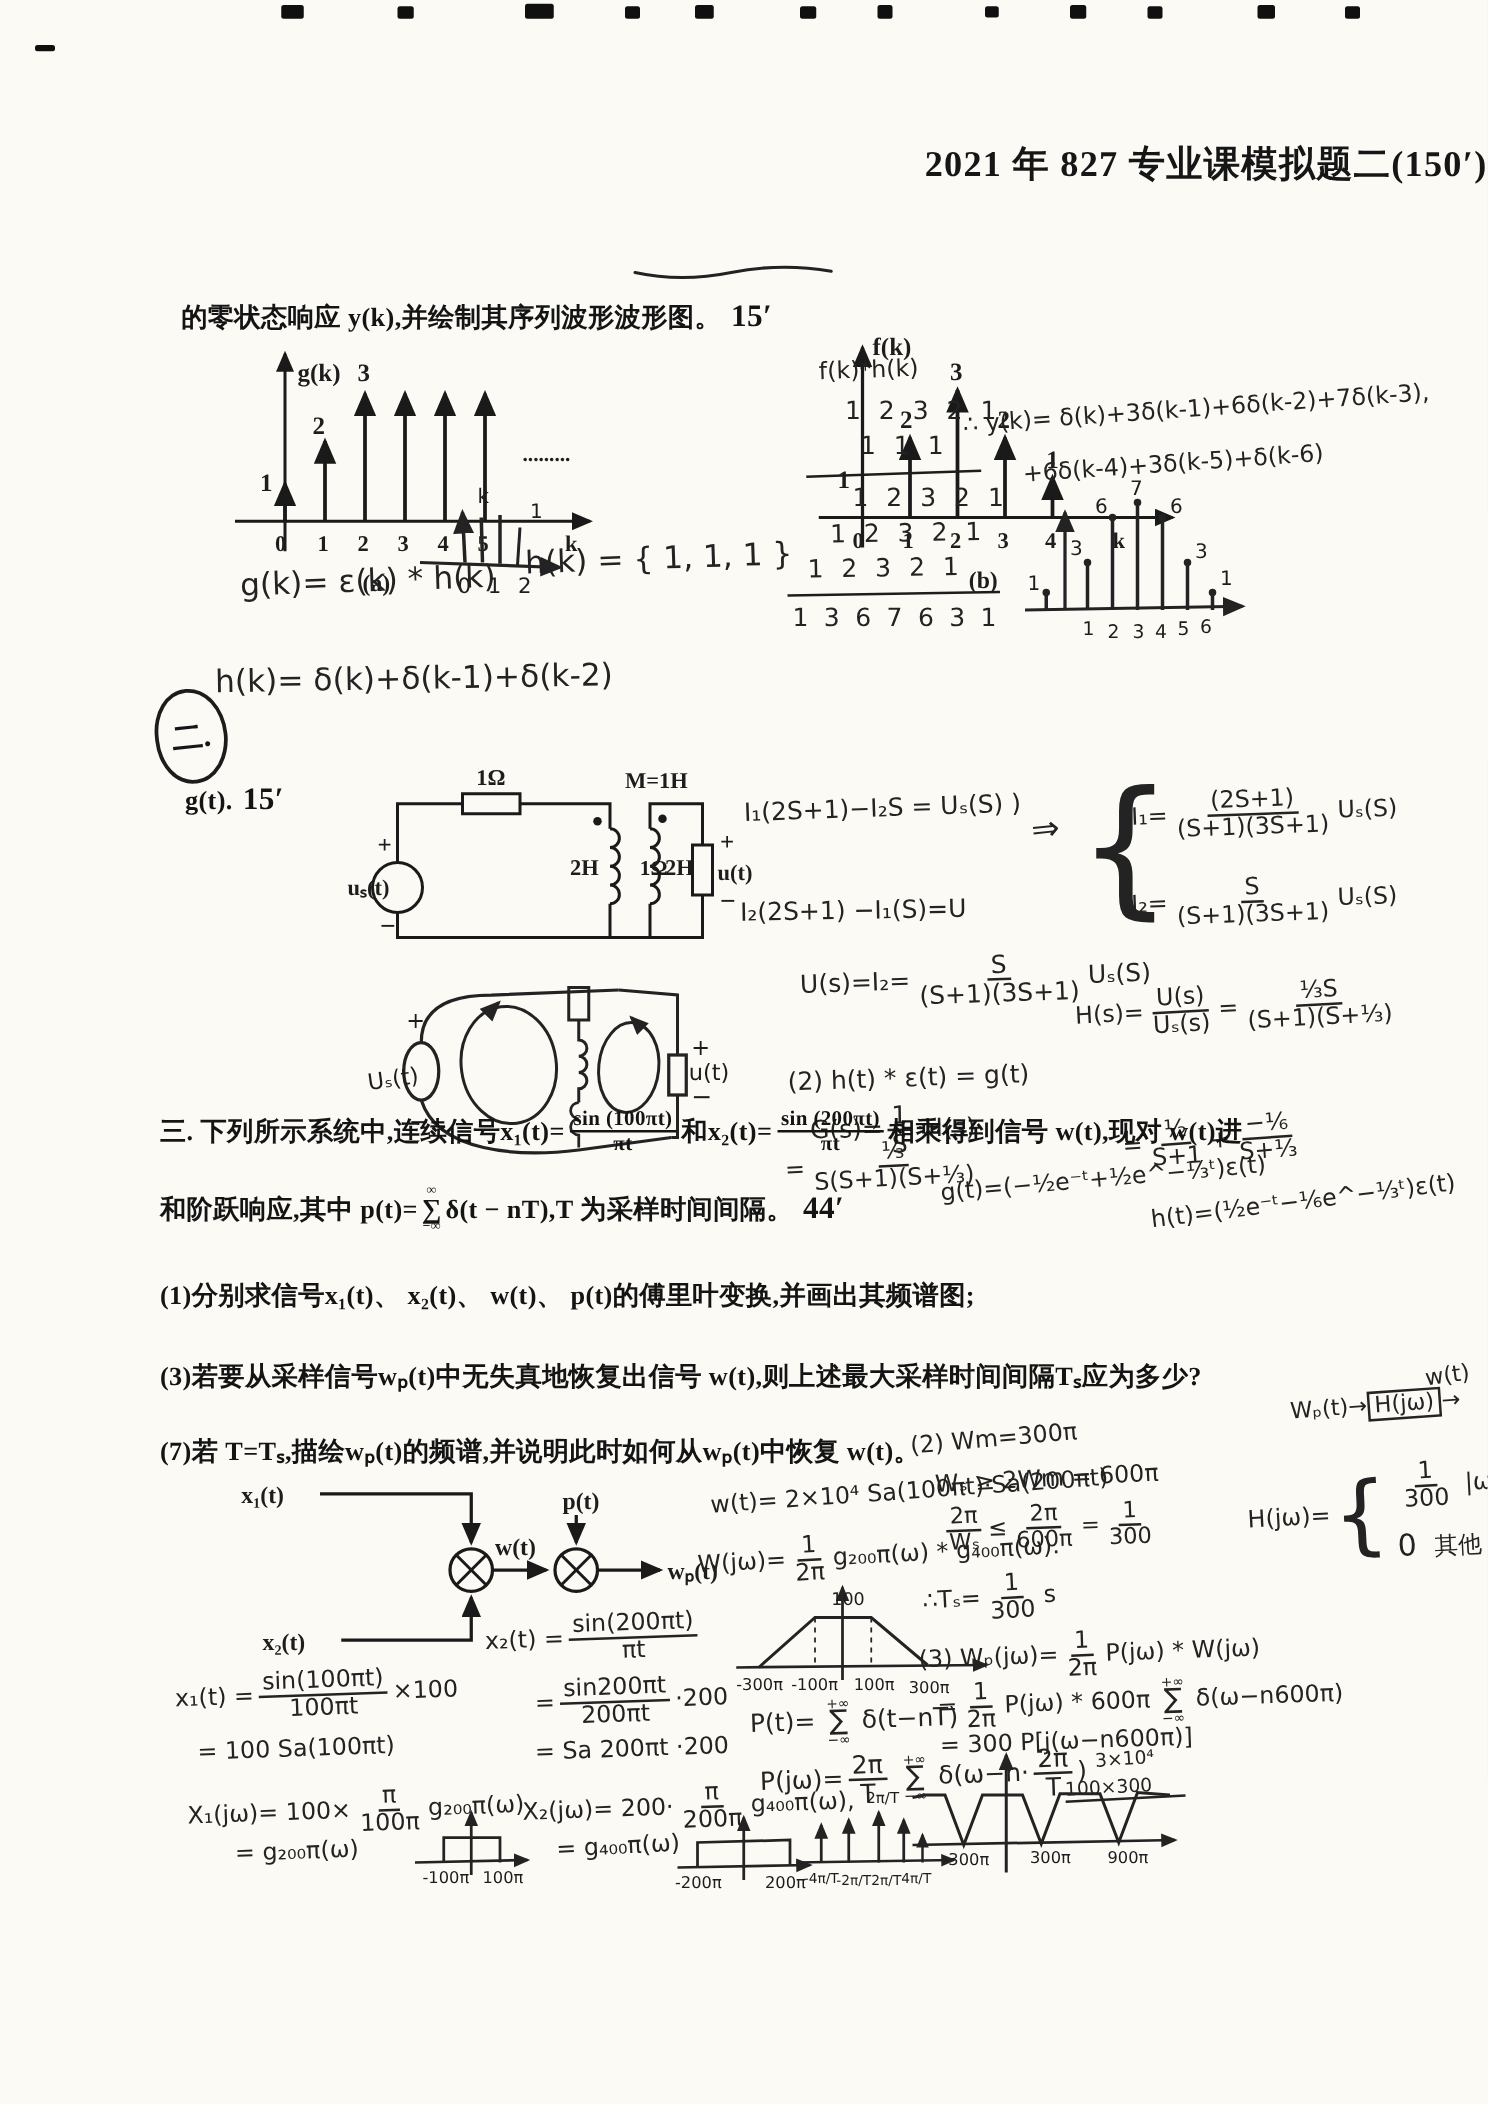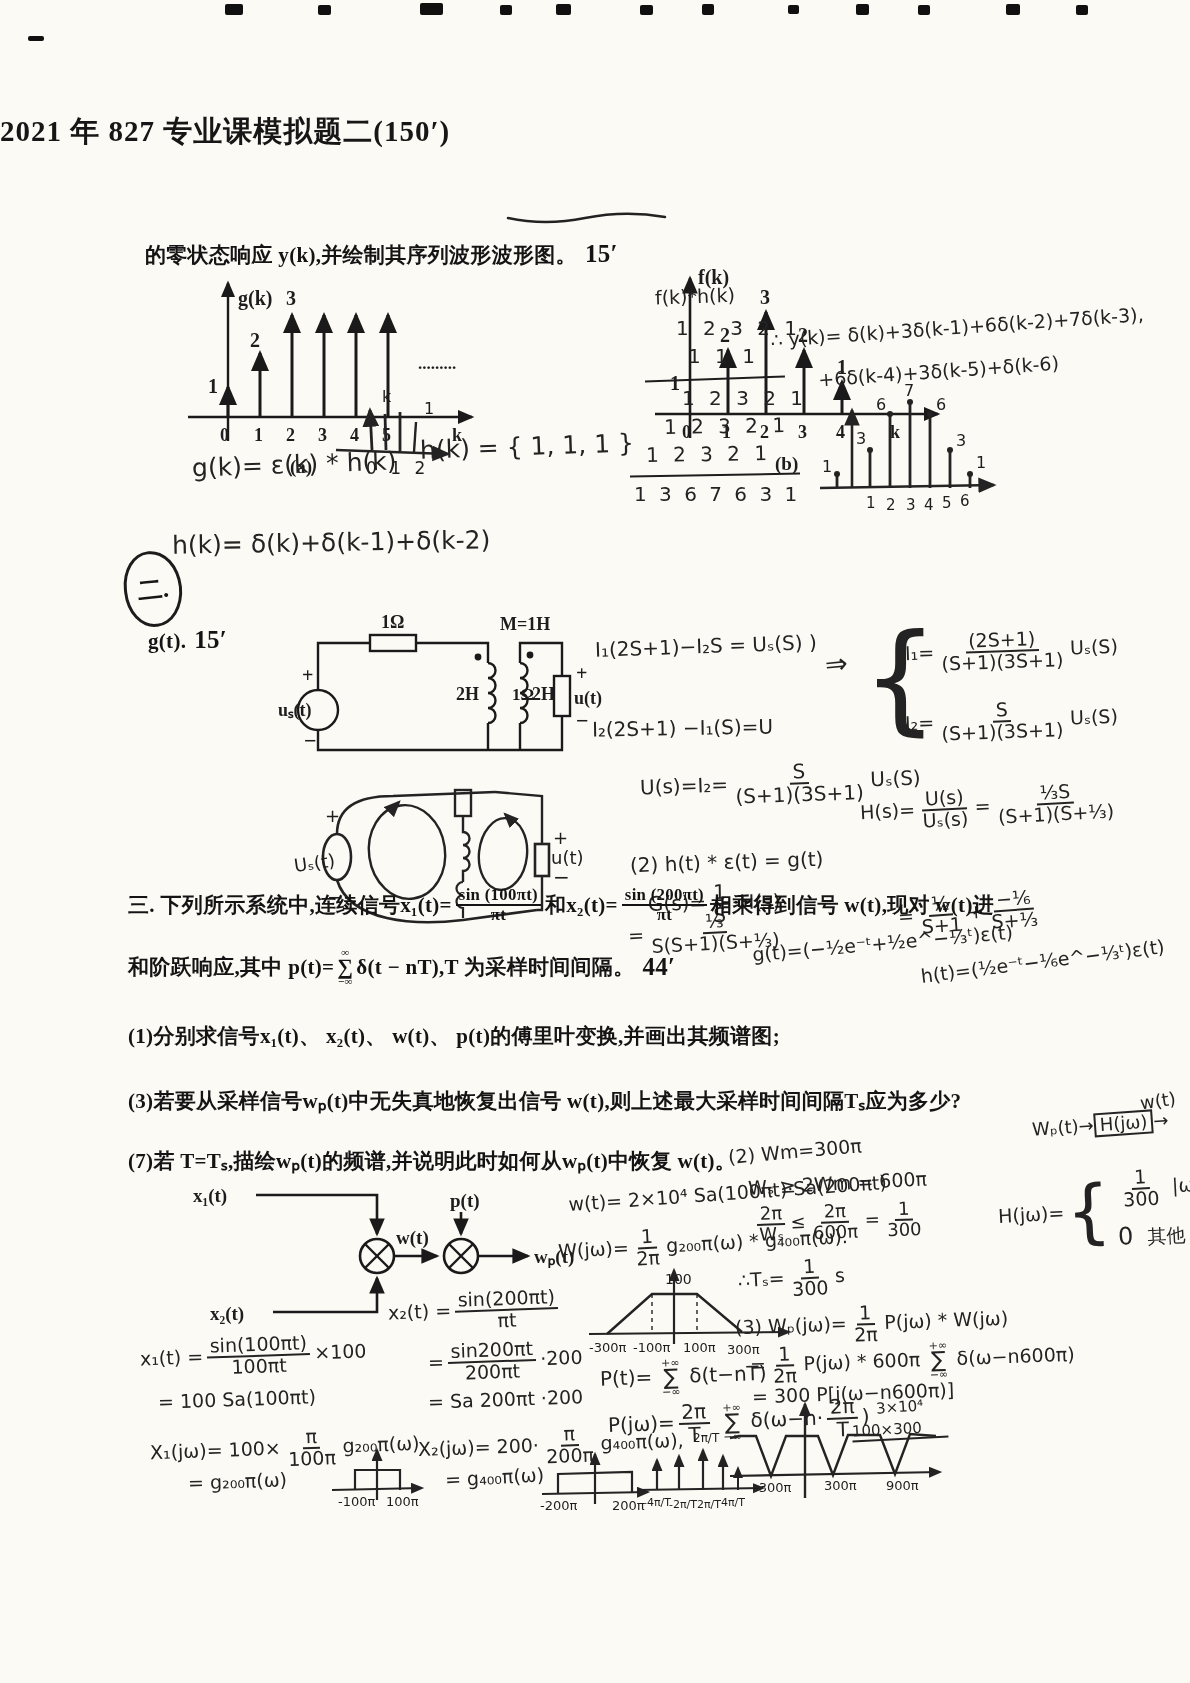--- a/index.html
+++ b/index.html
@@ -1,20 +1,20 @@
 <!DOCTYPE html>
 <html><head>
 <meta charset="utf-8">
 <style>
   *{box-sizing:border-box}
   body{margin:0;background:#e8e8e8}
   .page{position:relative;width:1190px;height:1683px;background:#fbfaf5;overflow:hidden;
         font-family:"Liberation Serif",serif;color:#161616}
   .mark{position:absolute;background:#101010;border-radius:2px}
-  .title{position:absolute;left:0;right:0;top:112px;text-align:left;font-size:29px;
+  .title{position:absolute;left:0;right:0;top:112px;text-align:right;font-size:29px;
          font-weight:bold;letter-spacing:1px}
   .print{position:absolute;font-weight:bold;font-size:21px;color:#141414;white-space:nowrap;letter-spacing:.3px}
   .pline{display:flex;align-items:center}
   .score{font-size:25px;font-weight:bold;margin-left:8px}
   .hw{position:absolute;font-family:"DejaVu Sans",sans-serif;color:#232323;white-space:nowrap;font-size:20px}
   .fr{display:inline-flex;flex-direction:column;align-items:center;vertical-align:middle;margin:0 4px;line-height:1.05;text-align:center}
   .fr .n{display:block;border-bottom:2px solid currentColor;padding:0 3px}
   .fr .d{display:block;padding:0 3px}
   .fr.small{font-size:.8em}
   .sg{display:inline-flex;flex-direction:column;align-items:center;vertical-align:middle;line-height:.85;margin:0 3px}

